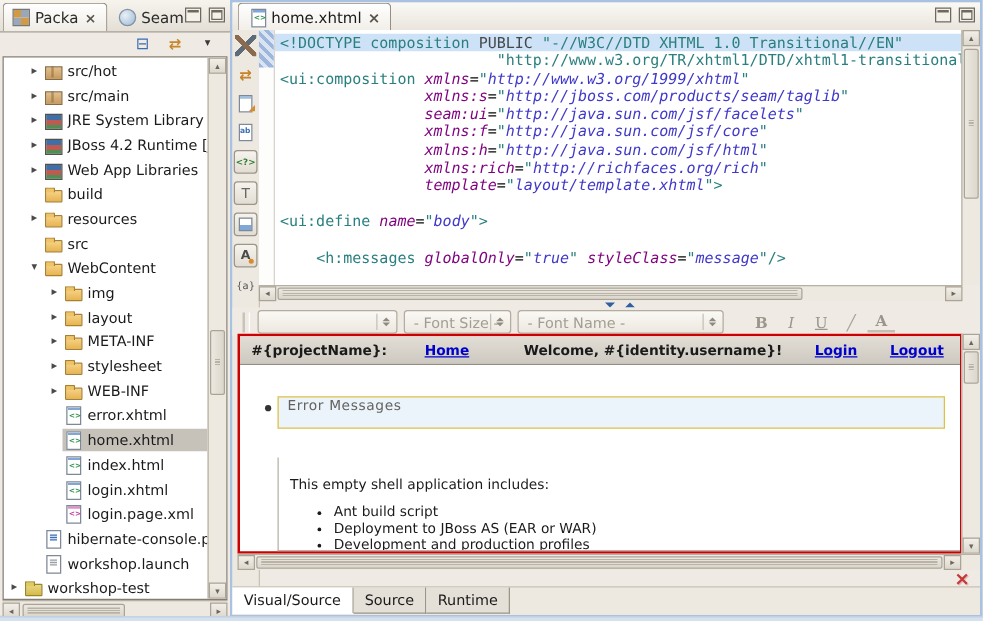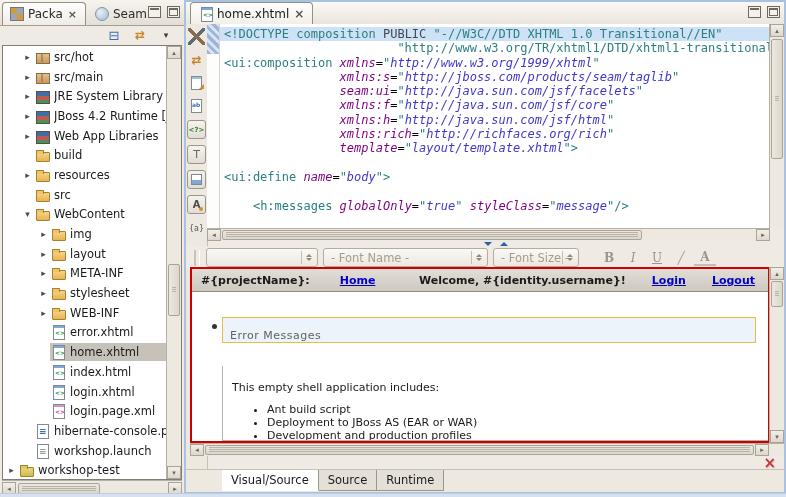--- a/index.html
+++ b/index.html
@@ -123,35 +123,35 @@
   .fbtn.u{text-decoration:underline;}
   .fbtn.pen{font-family:"DejaVu Sans",sans-serif;color:#A8A296;}
   .fbtn.fc{border-bottom:2px solid #C4BEB2;height:15px;}
 
   
   .visbox{left:4px;top:265px;width:580px;height:176px;border:2px solid var(--visual-red-border,#C00);background:#fff;box-sizing:border-box;overflow:hidden;}
   .vheader{position:absolute;left:0;top:0;right:0;height:22px;background:linear-gradient(#E2DED6,#CDC9C0);border-bottom:1px solid #938D82;display:flex;align-items:center;padding:0 9px;font-weight:bold;font-size:11px;white-space:nowrap;}
   .vheader .lnk{color:var(--link,#0000CC);text-decoration:underline;}
   .vsp{flex:1;}
   .vbullet{position:absolute;left:20px;top:55px;width:5px;height:5px;background:#333;border-radius:50%;}
-  .errbox{position:absolute;left:30px;top:48px;width:534px;height:26px;border:1px solid var(--error-box-border,#E0C145);background:var(--error-box-bg,#EBF3FB);box-sizing:border-box;display:flex;align-items:flex-end;padding-left:7px;color:#63625E;font-size:11px;letter-spacing:.5px;}
+  .errbox{position:absolute;left:30px;top:48px;width:534px;height:26px;border:1px solid var(--error-box-border,#E0C145);background:var(--error-box-bg,#EBF3FB);box-sizing:border-box;display:flex;align-items:flex-start;padding-left:7px;color:#63625E;font-size:11px;letter-spacing:.5px;}
   .welcbar{position:absolute;left:30px;top:80px;width:536px;height:18px;background:linear-gradient(#EFECE6,#DCD8D0);border:1px solid #9C978E;box-sizing:border-box;display:flex;align-items:center;padding-left:5px;font-weight:bold;font-size:11px;}
   .contbox{position:absolute;left:30px;top:97px;width:616px;bottom:0;border:1px solid #B5B1A8;border-top:none;background:#fff;box-sizing:border-box;overflow:hidden;}
   .intro{margin:15px 0 0 9px;font-size:11px;}
   .vlist{margin:10px 0 0 0;padding-left:44px;font-size:11px;}
   .vlist li{line-height:12.9px;}
 
   
   .statusrow{left:0;top:454px;right:0;height:14px;}
   .redx{position:absolute;right:8px;top:-2px;color:#C23B3B;font-weight:bold;font-size:15px;text-shadow:1px 1px 0 #E8B8B8;}
 
   
   .btabs{left:0;bottom:0;right:0;height:22px;background:#EDE9E1;border-top:1px solid #C8C2B6;display:flex;align-items:flex-start;}
   .btab{height:21px;display:flex;align-items:center;padding:0 9px;font-size:11.5px;border-right:1px solid #9B958A;border-bottom:1px solid #9B958A;background:#E4E0D7;box-sizing:border-box;}
-  .btab.active{background:#FFFFFF;border-bottom:1px solid #FFF;margin-left:36px;}
+  .btab.active{background:#FFFFFF;border-bottom:1px solid #FFF;}
 </style>
 </head>
 <body>
 
 <div class="abs explorer">
   <div class="abs view-tabbar">
     <div class="vtab active">
       <span class="ficon" style="width:12px;height:12px;background:linear-gradient(90deg,#D29A45 50%,#9AA7B8 50%),linear-gradient(90deg,#9AA7B8 50%,#D29A45 50%);background-size:100% 50%;background-position:top,bottom;background-repeat:no-repeat;border:1px solid #777;"></span>
       <span>Packa</span>
       <span class="close">×</span>
@@ -406,29 +406,29 @@
 
   <div class="abs fmtbar">
     <span class="grip"></span>
     <span class="combo" style="width:112px;">
         <span></span>
         <span class="spin">
           <i class="u"></i>
           <i class="d"></i>
         </span>
       </span>
-    <span class="combo" style="width:165px;">
-        <span>- Font Name -</span>
+    <span class="combo" style="width:86px;">
+        <span>- Font Size -</span>
         <span class="spin">
           <i class="u"></i>
           <i class="d"></i>
         </span>
       </span>
-    <span class="combo" style="width:86px;">
-        <span>- Font Size -</span>
+    <span class="combo" style="width:165px;">
+        <span>- Font Name -</span>
         <span class="spin">
           <i class="u"></i>
           <i class="d"></i>
         </span>
       </span>
     <span class="fbtn b" style="margin-left:14px;">B</span>
     <span class="fbtn i" style="margin-left:2px;">I</span>
     <span class="fbtn u" style="margin-left:2px;">U</span>
     <span class="fbtn pen" style="margin-left:2px;">╱</span>
     <span class="fbtn fc" style="margin-left:2px;font-weight:bold;">A</span>

